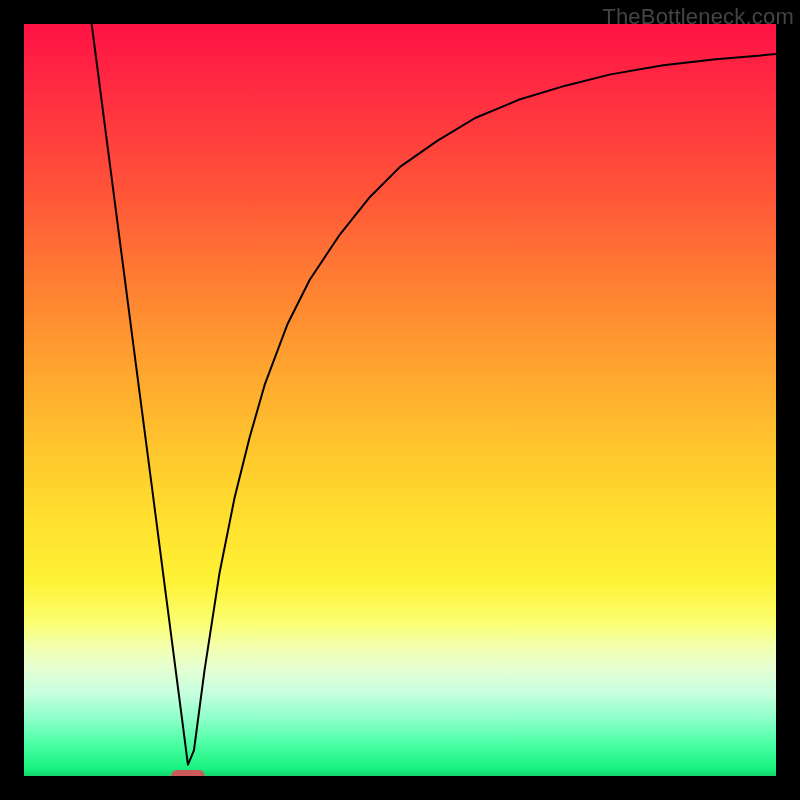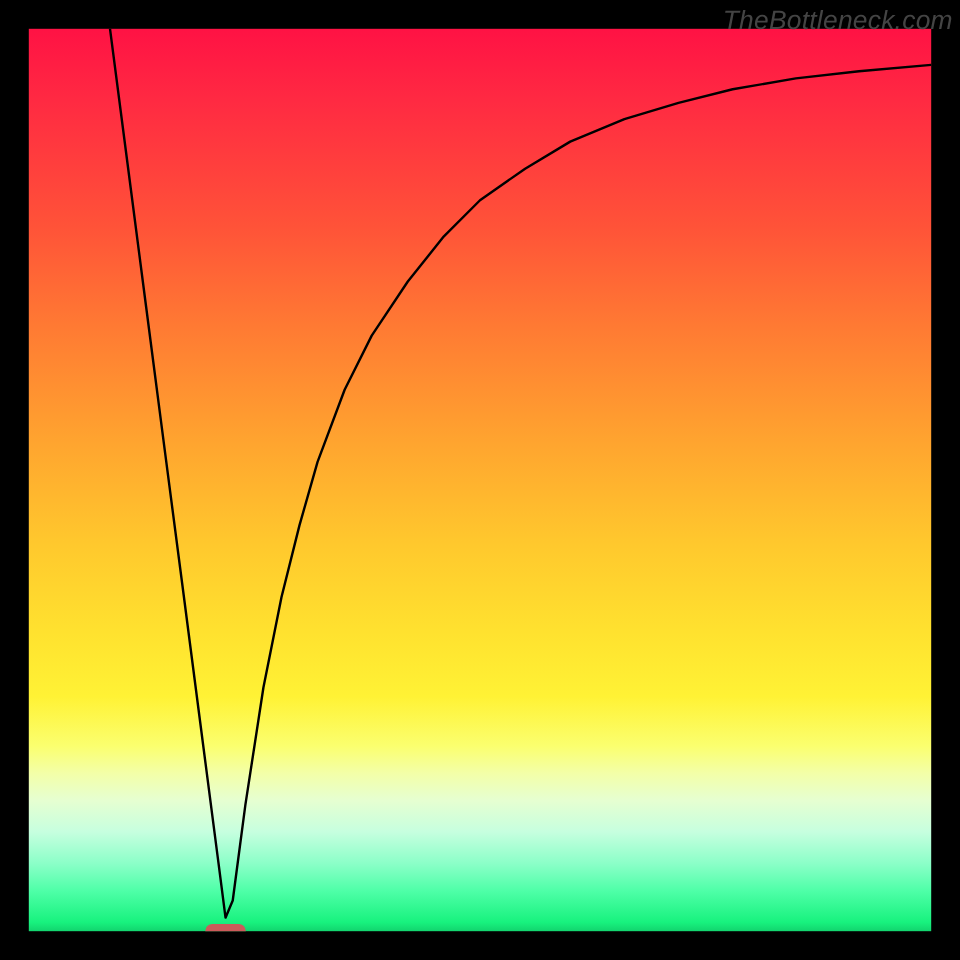--- a/index.html
+++ b/index.html
@@ -8,21 +8,20 @@
     width: 800px;
     height: 800px;
     overflow: hidden;
     font-family: Arial, Helvetica, sans-serif;
   }
   .frame {
     position: relative;
     width: 800px;
     height: 800px;
     background: #000;
-    font-style: italic;
   }
   .plot-area {
     position: absolute;
     left: 24px;
     top: 24px;
     width: 752px;
     height: 752px;
     
     background:
       linear-gradient(

